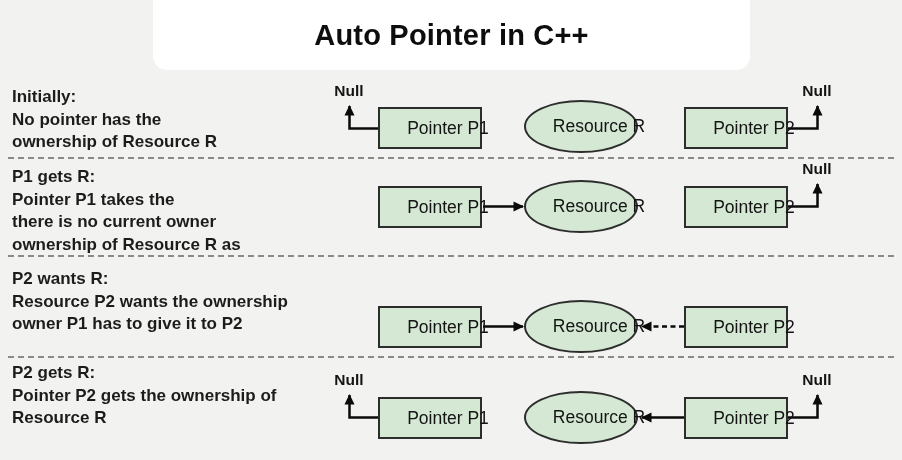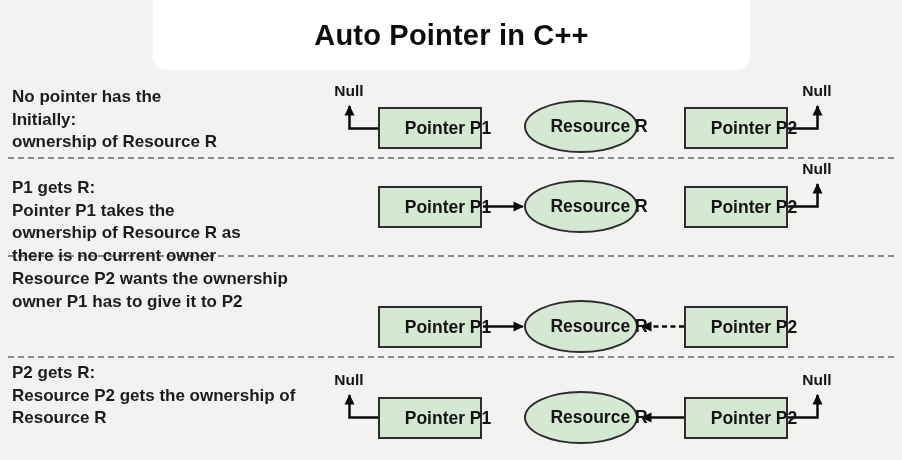--- a/index.html
+++ b/index.html
@@ -13,21 +13,21 @@
   .title-box{position:absolute; left:153px; top:0; width:597px; height:70px;
     background:var(--panel); border-radius:0 0 14px 14px;
     display:flex; align-items:center; justify-content:center;}
   .title-box h1{margin:0; font-size:29px; font-weight:bold; color:#0d0d0d; letter-spacing:0.2px;}
 
   .sep{position:absolute; left:8px; width:886px; height:0; border-top:2px dashed var(--separator);}
 
   .rowtext{position:absolute; left:12px; color:var(--text); font-size:17px; font-weight:bold; line-height:22.5px; white-space:nowrap;}
 
   .node{position:absolute; box-sizing:border-box; background:var(--node_fill);
-    border:2px solid var(--node_border); color:#141414; font-weight:bold; font-size:17.5px;
+    border:2px solid var(--node_border); color:#141414; font-weight:normal; font-size:17.5px;
     display:flex; align-items:center; justify-content:center; white-space:nowrap;padding-left:36px;}
   .box{width:104px; height:42px;}
   .ellipse{width:114px; height:53px; border-radius:50%;}
 
   .null-label{position:absolute; width:60px; text-align:center; font-size:15.5px; font-weight:bold; color:#141414;}
 
   .connectors{position:absolute; left:0; top:0; pointer-events:none;}
   .connectors path.conn{stroke:var(--arrow); stroke-width:2.5; fill:none;}
   .connectors path.dashed{stroke-dasharray:5 3.5;}
   .connectors marker path{fill:var(--arrow); stroke:none;}
@@ -60,52 +60,53 @@
 
   <div class="title-box">
     <h1>Auto Pointer in C++</h1>
   </div>
 
   <div class="sep" style="top:157px"></div>
   <div class="sep" style="top:255px"></div>
   <div class="sep" style="top:356px"></div>
 
   <div class="rowtext" style="top:86px">
+    <div>Initially:</div>
     <div>No pointer has the</div>
-    <div>Initially:</div>
     <div>ownership of Resource R</div>
   </div>
   <div class="null-label" style="left:319px; top:82px">Null</div>
   <div class="null-label" style="left:787px; top:82px">Null</div>
   <div class="node box" style="left:378px; top:107px">Pointer P1</div>
   <div class="node ellipse" style="left:524px; top:100px">Resource R</div>
   <div class="node box" style="left:684px; top:107px">Pointer P2</div>
 
-  <div class="rowtext" style="top:177px">
+  <div class="rowtext" style="top:166px">
     <div>P1 gets R:</div>
     <div>Pointer P1 takes the</div>
+    <div>there is no current owner</div>
     <div>ownership of Resource R as</div>
-    <div>there is no current owner</div>
   </div>
   <div class="null-label" style="left:787px; top:160px">Null</div>
   <div class="node box" style="left:378px; top:186px">Pointer P1</div>
   <div class="node ellipse" style="left:524px; top:180px">Resource R</div>
   <div class="node box" style="left:684px; top:186px">Pointer P2</div>
 
   <div class="rowtext" style="top:268px">
+    <div>P2 wants R:</div>
     <div>Resource P2 wants the ownership</div>
     <div>owner P1 has to give it to P2</div>
   </div>
   <div class="node box" style="left:378px; top:306px">Pointer P1</div>
   <div class="node ellipse" style="left:524px; top:300px">Resource R</div>
   <div class="node box" style="left:684px; top:306px">Pointer P2</div>
 
   <div class="rowtext" style="top:362px">
     <div>P2 gets R:</div>
-    <div>Resource P2 gets the ownership of</div>
+    <div>Pointer P2 gets the ownership of</div>
     <div>Resource R</div>
   </div>
   <div class="null-label" style="left:319px; top:371px">Null</div>
   <div class="null-label" style="left:787px; top:371px">Null</div>
   <div class="node box" style="left:378px; top:397px">Pointer P1</div>
   <div class="node ellipse" style="left:524px; top:391px">Resource R</div>
   <div class="node box" style="left:684px; top:397px">Pointer P2</div>
 
 </div>
 

